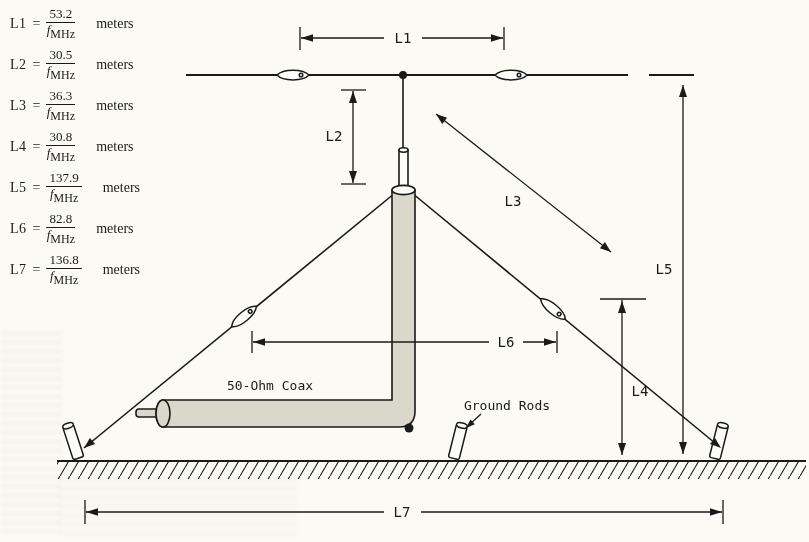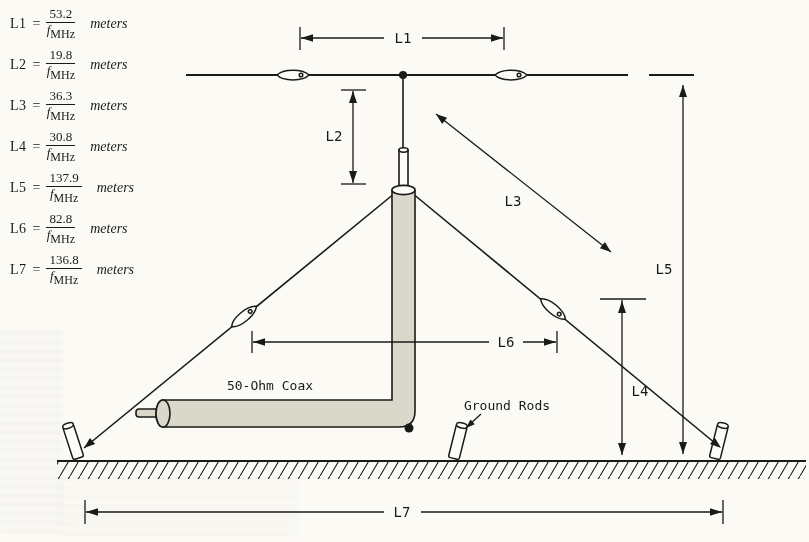--- a/index.html
+++ b/index.html
@@ -24,21 +24,21 @@
   }
   .f-label{letter-spacing:.5px;}
   .f-eq{padding:0 1px;}
   .frac{
     display:inline-flex;flex-direction:column;
     text-align:center;font-size:13px;line-height:1.15;
   }
   .frac .num{border-bottom:1.2px solid #1a1a1a;padding:0 3px;}
   .frac .den .den-base{font-style:italic;}
   .frac .den sub{font-size:12px;}
-  .f-unit{margin-left:10px;font-style:italic;}
+  .f-unit{margin-left:16px;}
 
   
   .bleed{
     position:absolute;pointer-events:none;
     background:repeating-linear-gradient(180deg, rgba(95,95,95,.5) 0 3px, transparent 3px 9px);
     filter:blur(2px);
   }
   .bleed-a{left:0;top:332px;width:62px;height:200px;opacity:.16;}
   .bleed-b{left:58px;top:478px;width:240px;height:58px;opacity:.10;}
 
@@ -63,21 +63,21 @@
       <span class="frac">
         <span class="num">53.2</span>
         <span class="den"><span class="den-base">f</span><sub>MHz</sub></span>
       </span>
       <span class="f-unit">meters</span>
     </div>
     <div class="formula">
       <span class="f-label">L2</span>
       <span class="f-eq">=</span>
       <span class="frac">
-        <span class="num">19.8</span>
+        <span class="num">30.5</span>
         <span class="den"><span class="den-base">f</span><sub>MHz</sub></span>
       </span>
       <span class="f-unit">meters</span>
     </div>
     <div class="formula">
       <span class="f-label">L3</span>
       <span class="f-eq">=</span>
       <span class="frac">
         <span class="num">36.3</span>
         <span class="den"><span class="den-base">f</span><sub>MHz</sub></span>

